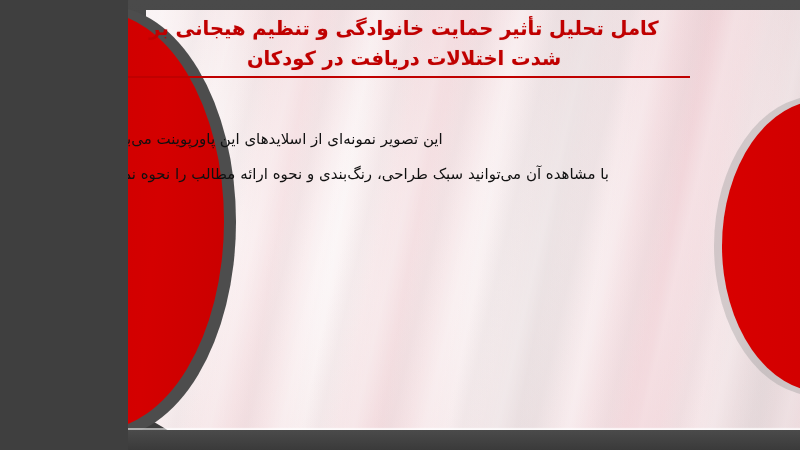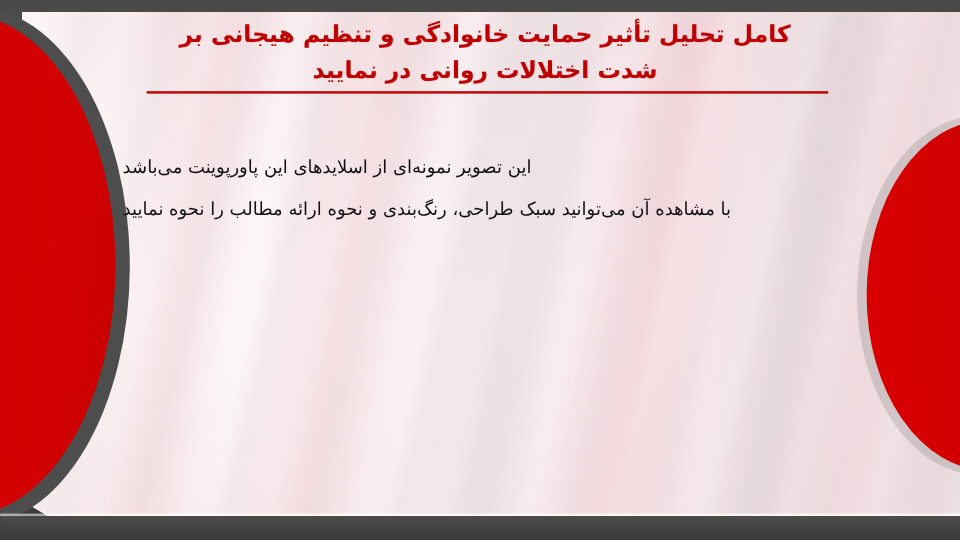--- a/index.html
+++ b/index.html
@@ -2,21 +2,21 @@
 <html lang="fa" dir="rtl"><head>
 <meta charset="utf-8">
 <style>
   html, body {
     margin: 0;
     padding: 0;
     background: #3f3f3f;
   }
   #slide {
     position: relative;
-    width: 800px;
+    width: 672px;
     height: 450px;
     overflow: hidden;
     background: #464646;
     font-family: "DejaVu Sans", sans-serif;
   }
 
   
   .frame-dark {
     position: absolute;
     inset: 0;
@@ -194,21 +194,21 @@
 
   <div class="ellipse-left-shadow"></div>
   <div class="ellipse-left-rim"></div>
   <div class="ellipse-left"></div>
 
   <div class="ellipse-right-rim"></div>
   <div class="ellipse-right"></div>
 
   <div class="title-wrap">
     <div class="title-line">کامل تحلیل تأثیر حمایت خانوادگی و تنظیم هیجانی بر</div>
-    <div class="title-line">شدت اختلالات روانی در نمایید</div>
+    <div class="title-line">شدت اختلالات دریافت در کودکان</div>
   </div>
   <div class="title-rule"></div>
 
   <div class="body-wrap">
     <div class="body-line">این تصویر نمونه‌ای از اسلایدهای این پاورپوینت می‌باشد</div>
     <div class="body-line">با مشاهده آن می‌توانید سبک طراحی، رنگ‌بندی و نحوه ارائه مطالب را نحوه نمایید</div>
   </div>
 
   <div class="bottom-band-top"></div>
   <div class="bottom-band"></div>

